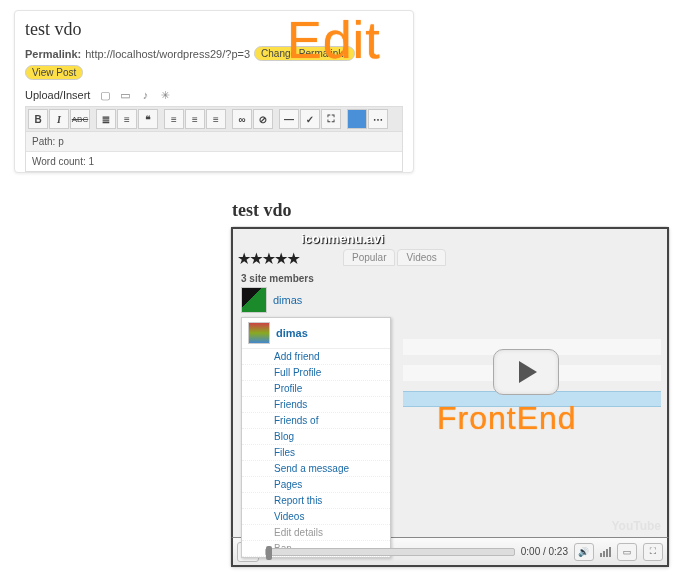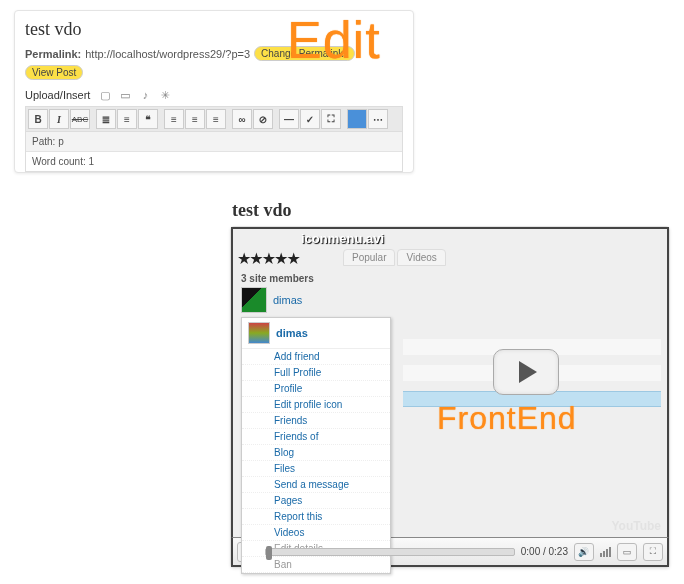--- a/index.html
+++ b/index.html
@@ -136,21 +136,20 @@
       <span class="member-name">dimas</span>
     </div>
     <div class="dropdown">
       <div class="dd-header">
         <div class="avatar2"></div>
         <span class="dd-name">dimas</span>
       </div>
       <div class="dd-item">Add friend</div>
       <div class="dd-item">Full Profile</div>
       <div class="dd-item">Profile</div>
-      <div class="dd-item">Edit profile icon</div>
       <div class="dd-item">Friends</div>
       <div class="dd-item">Friends of</div>
       <div class="dd-item">Blog</div>
       <div class="dd-item">Files</div>
       <div class="dd-item">Send a message</div>
       <div class="dd-item">Pages</div>
       <div class="dd-item">Report this</div>
       <div class="dd-item">Videos</div>
       <div class="dd-item gray">Edit details</div>
       <div class="dd-item gray">Ban</div>

